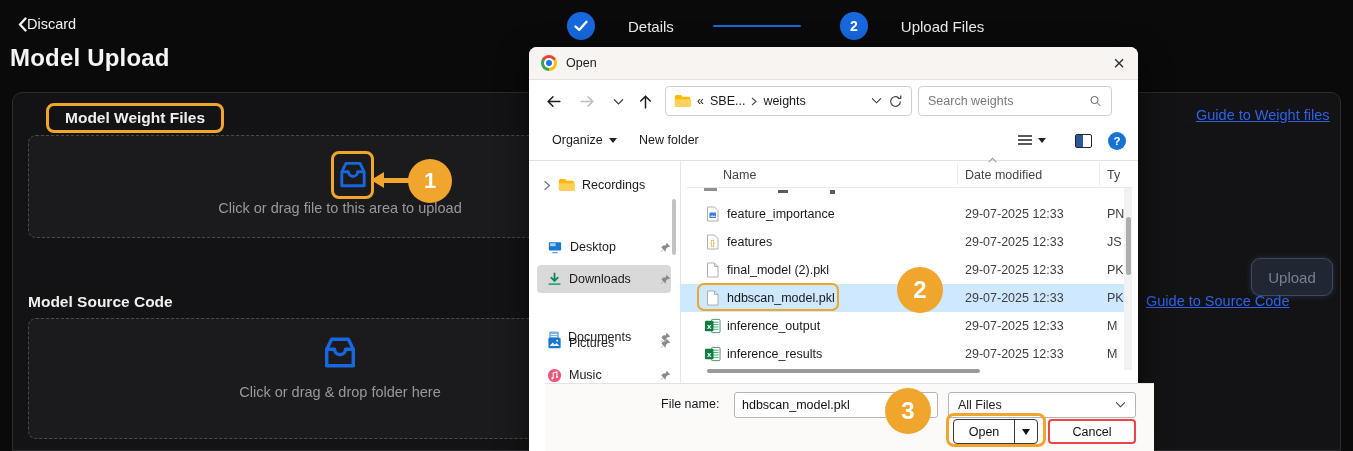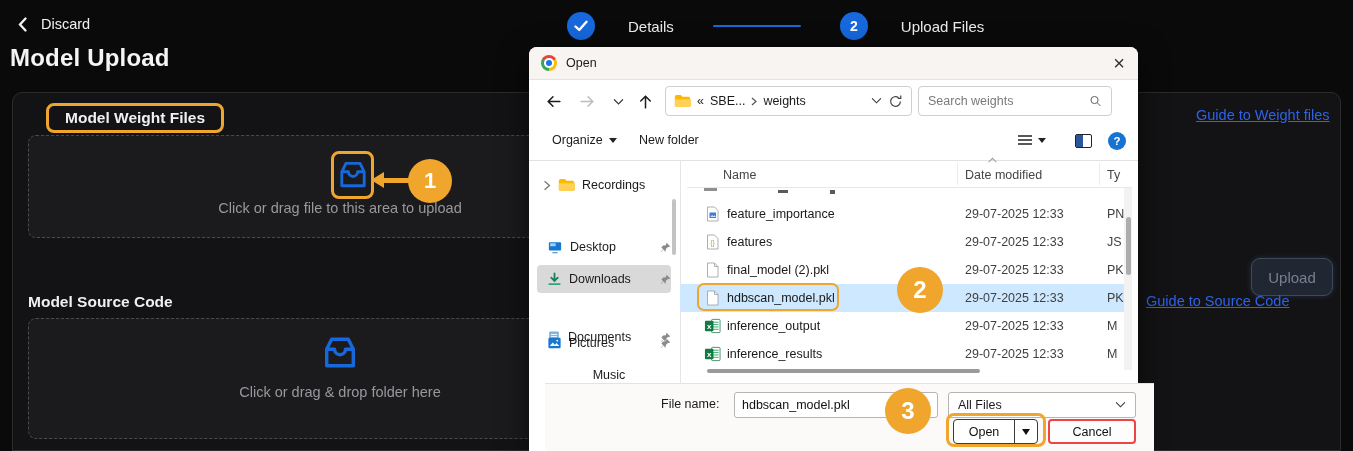--- a/index.html
+++ b/index.html
@@ -2,21 +2,21 @@
 <html><head>
 <meta charset="utf-8">
 <style>
   * { margin:0; padding:0; box-sizing:border-box; }
   html,body { width:1353px; height:451px; background:#0a0a0b; overflow:hidden;
               font-family:"Liberation Sans","DejaVu Sans",sans-serif; }
   .abs { position:absolute; }
   #stage { position:relative; width:1353px; height:451px; background:#0a0a0b; }
 
   
-  .topbar-back { left:18px; top:16px; display:flex; align-items:center; gap:14px; color:#f2f2f2;
+  .topbar-back { left:18px; top:16px; display:flex; align-items:center; color:#f2f2f2;
                  font-size:14.5px; font-weight:500; cursor:pointer; }
   .page-title { left:10px; top:44px; color:#f5f5f5; font-size:24px; font-weight:bold; letter-spacing:.2px; }
 
   .stepper { left:567px; top:12px; display:flex; align-items:center;gap:23px; }
   .step-circle { width:28px; height:28px; border-radius:50%; background:#1668dc; color:#fff;
                  display:flex; align-items:center; justify-content:center; font-size:14px; font-weight:bold; }
   .step-label { color:#eaeaea; font-size:15px; margin-left:10px; }
   .step-line { width:88px; height:2px; background:#1668dc; margin:0 16px; border-radius:1px; }
 
   .panel { left:12px; top:92px; width:1329px; height:359px; background:#131315;
@@ -302,21 +302,21 @@
         <rect x="1" y="2" width="14" height="12" rx="1.5" fill="#1777d1"></rect>
         <path d="M2.5 11.5 L6 7.5 L8.4 10 L10.3 8 L13.5 11.5 Z" fill="#fff"></path>
         <circle cx="11.2" cy="5.3" r="1.1" fill="#fff"></circle>
       </svg>
       <span class="sb-label">Pictures</span>
       <svg width="11" height="11" viewBox="0 0 16 16">
         <path d="M9.5 1 L15 6.5 L11 7.5 L8.5 10 L8 14.5 L5.2 11 L1.5 14.7 L1 14.2 L4.7 10.5 L2 8 L4.5 5.2 L8.5 4.8 Z" fill="#8a8a8a"></path>
       </svg>
     </div>
 
-    <div class="abs sidebar-item" style="top:314px;flex-direction:column;">
+    <div class="abs sidebar-item" style="top:314px;">
       <svg width="15" height="15" viewBox="0 0 16 16">
         <circle cx="8" cy="8" r="7" fill="#e8567c"></circle>
         <path d="M6.6 11 V5.2 l4 -1 v5.2" stroke="#fff" stroke-width="1.1" fill="none"></path>
         <circle cx="5.7" cy="11" r="1.15" fill="#fff"></circle>
         <circle cx="10.6" cy="9.5" r="1.15" fill="#fff"></circle>
       </svg>
       <span class="sb-label">Music</span>
       <svg width="11" height="11" viewBox="0 0 16 16">
         <path d="M9.5 1 L15 6.5 L11 7.5 L8.5 10 L8 14.5 L5.2 11 L1.5 14.7 L1 14.2 L4.7 10.5 L2 8 L4.5 5.2 L8.5 4.8 Z" fill="#8a8a8a"></path>
       </svg>

